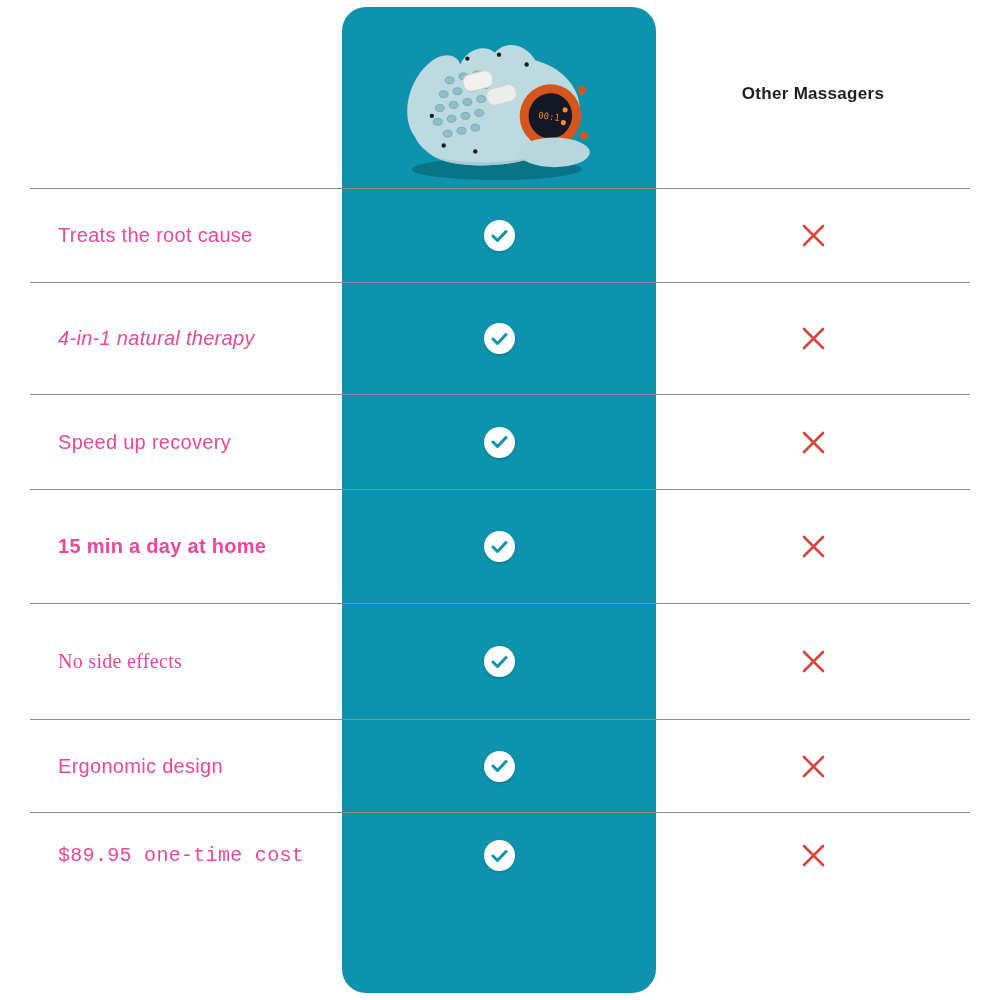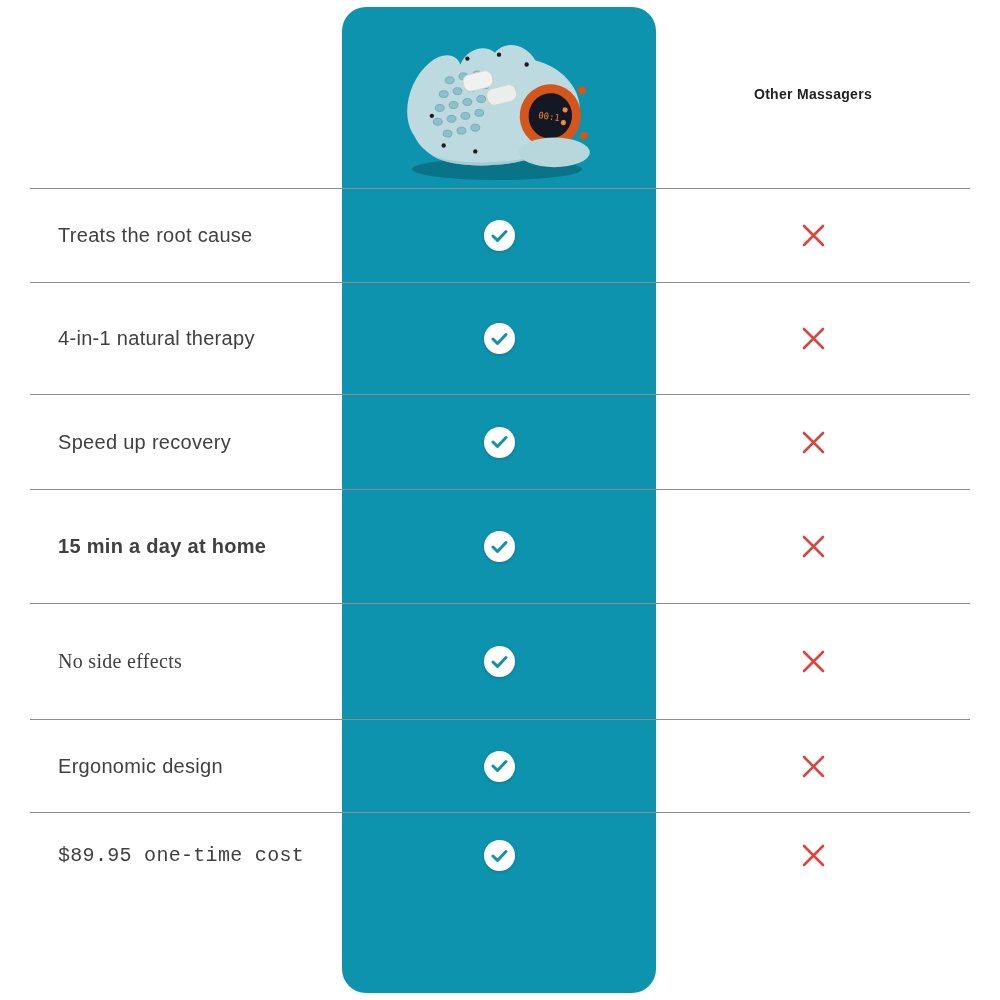--- a/index.html
+++ b/index.html
@@ -11,41 +11,41 @@
     position:absolute;left:342px;top:7px;width:314px;height:986px;
     background:#0d93ad;border-radius:24px;z-index:1;
     display:flex;justify-content:center;align-items:flex-start;
     padding-top:18px;box-sizing:border-box;
   }
 
   
   .competitor-header{
     position:absolute;left:656px;top:0;width:314px;height:188px;
     display:flex;align-items:center;justify-content:center;z-index:2;
-    font-weight:bold;font-size:14px;color:#1f1f1f;letter-spacing:.3px;
+    font-weight:bold;font-size:17px;color:#1f1f1f;letter-spacing:.3px;
   }
 
   
   .rows{position:absolute;left:30px;top:188px;width:940px;z-index:2;}
   .row{
     display:flex;align-items:center;box-sizing:border-box;
     border-top:1.6px solid #8d8d8d;
   }
   .row:nth-of-type(1){height:94px;}
-  .row:nth-of-type(2){height:112px;}
+  .row:nth-of-type(2){height:112px;font-style:italic;}
   .row:nth-of-type(3){height:95px;}
   .row:nth-of-type(4){height:114px;font-weight:bold;}
   .row:nth-of-type(5){height:116px;font-family:Liberation Serif, serif;}
   .row:nth-of-type(6){height:93px;}
   .row:nth-of-type(7){height:86px;font-family:Liberation Mono, monospace;}
   .row:nth-of-type(8){height:95px;}
 
   .cell-label{
     width:312px;padding-left:28px;box-sizing:border-box;
-    font-size:20px;color:#404040;letter-spacing:.3px;
+    font-size:20px;color:#ec4899;letter-spacing:.3px;
   }
   .cell-check,.cell-cross{width:314px;display:flex;justify-content:center;align-items:center;}
 
   .check-badge{
     width:31px;height:31px;border-radius:50%;background:#ffffff;
     display:flex;align-items:center;justify-content:center;
     box-shadow:0 1px 3px rgba(0,40,50,.25);
   }
 </style>
 </head>

